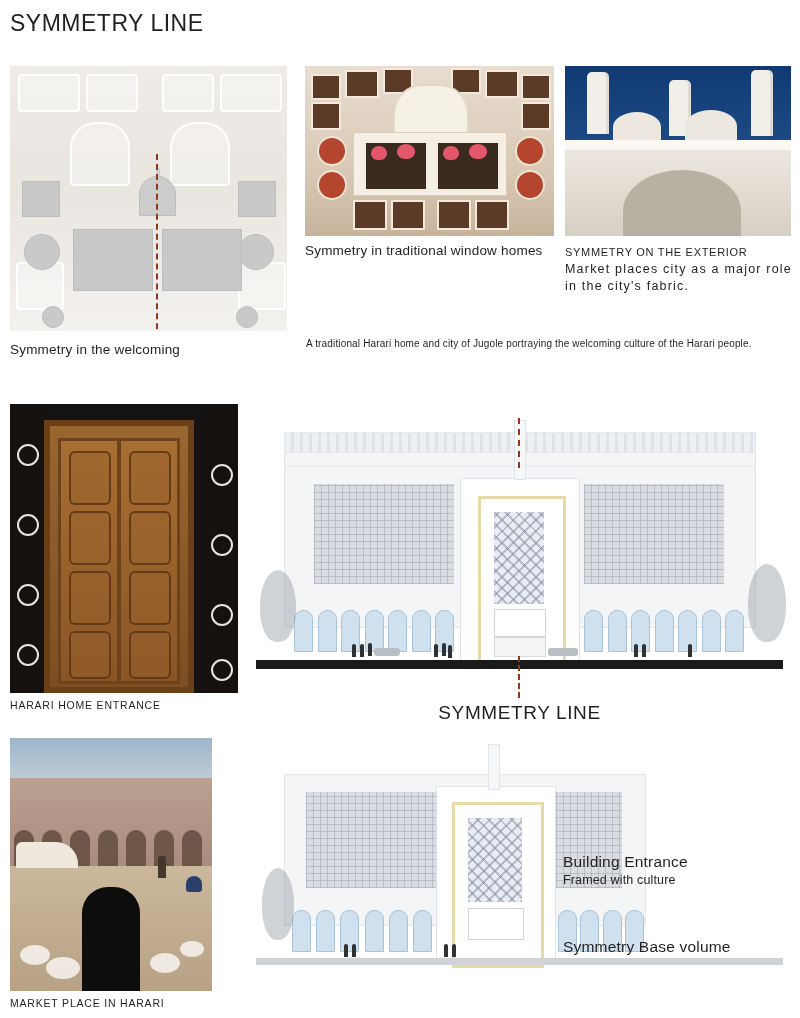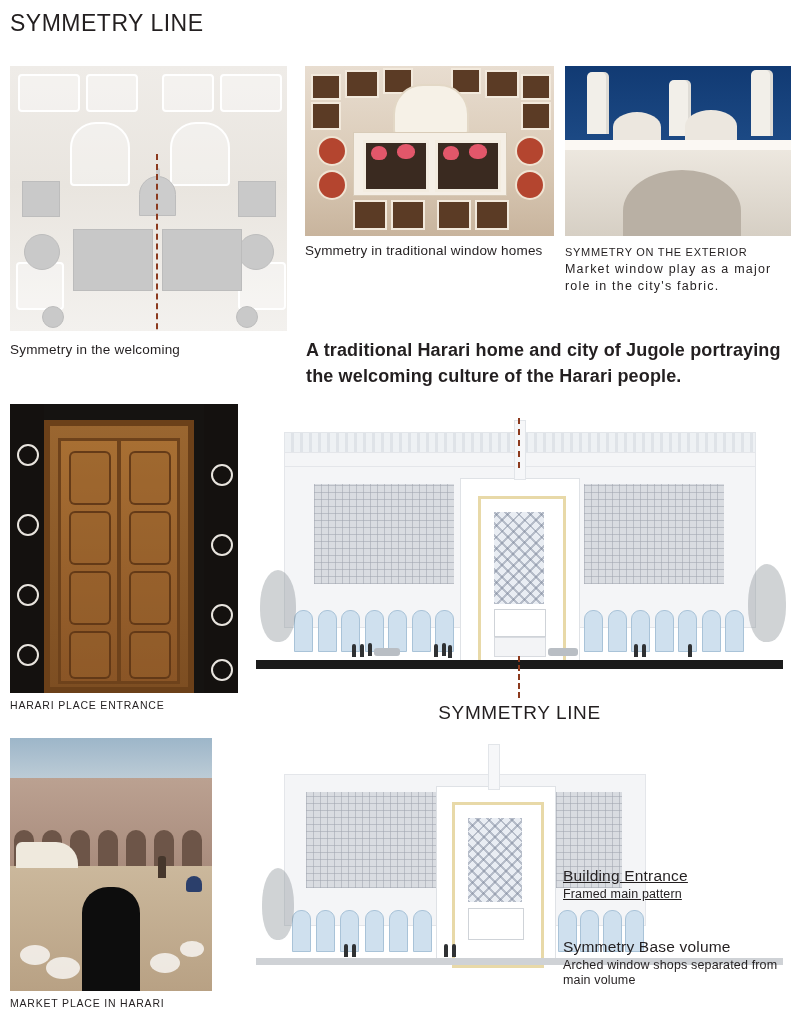--- a/index.html
+++ b/index.html
@@ -193,24 +193,23 @@
     letter-spacing: 1.2px;
     line-height: 1.35;
   }
 
   
   #intro-paragraph {
     position: absolute;
     left: 306px;
     top: 337px;
     width: 485px;
-    font-size: 18px;
+    font-size: 10px;
     line-height: 1.45;
     letter-spacing: 0.15px;
-    font-weight: bold;
   }
 
   
   
   #photo-door {
     position: absolute;
     left: 10px;
     top: 404px;
     width: 228px;
     height: 289px;
@@ -503,21 +502,21 @@
   <div class="ex-finial" style="left:22px; top:6px;  height:62px;"></div>
   <div class="ex-finial" style="left:104px;top:14px; height:56px;"></div>
   <div class="ex-finial" style="left:186px;top:4px;  height:66px;"></div>
   <div class="ex-dome" style="left:48px; top:46px; width:48px; height:30px;"></div>
   <div class="ex-dome" style="left:120px;top:44px; width:52px; height:32px;"></div>
   <div class="ex-arch" style="left:58px; top:104px; width:118px; height:66px;"></div>
   <div style="position:absolute;left:0;right:0;top:74px;height:10px;background:#fbf8f3;"></div>
 </div>
 <div id="caption-exterior">
   <div class="title">SYMMETRY ON THE EXTERIOR</div>
-  <div class="body">Market window play as a major role in the city's fabric.</div>
+  <div class="body">Market places city as a major role in the city's fabric.</div>
 </div>
 
 <div id="intro-paragraph">A traditional Harari home and  city of Jugole  portraying the welcoming culture of the Harari people.</div>
 
 <div id="photo-door">
   <div class="door-bg"></div>
   <div class="door-side" style="left:0;">
     <div class="swirl" style="left:7px; top:40px;"></div>
     <div class="swirl" style="left:7px; top:110px;"></div>
     <div class="swirl" style="left:7px; top:180px;"></div>
@@ -537,21 +536,21 @@
       <div class="door-carve" style="left:8px;  top:190px; width:38px; height:44px;"></div>
     </div>
     <div class="door-leaf" style="right:8px;">
       <div class="door-carve" style="left:8px;  top:10px;  width:38px; height:50px;"></div>
       <div class="door-carve" style="left:8px;  top:70px;  width:38px; height:50px;"></div>
       <div class="door-carve" style="left:8px;  top:130px; width:38px; height:50px;"></div>
       <div class="door-carve" style="left:8px;  top:190px; width:38px; height:44px;"></div>
     </div>
   </div>
 </div>
-<div id="caption-door" class="caption-tiny">HARARI PLACE ENTRANCE</div>
+<div id="caption-door" class="caption-tiny">HARARI HOME ENTRANCE</div>
 
 <div id="elevation-main">
 
   <div class="elev-roof-fins" style="left:36px; top:28px; width:470px; height:20px;"></div>
 
   <div class="elev-mass" style="left:36px; top:48px; width:470px; height:14px;"></div>
 
   <div class="elev-mass" style="left:36px; top:62px; width:470px; height:160px;"></div>
 
   <div class="elev-screen" style="left:66px; top:80px; width:140px; height:100px;"></div>
@@ -654,21 +653,20 @@
     <div class="elev-arch"></div>
     <div class="elev-arch"></div>
   </div>
   <div class="elev-tree" style="left:14px; top:130px; width:32px; height:72px;"></div>
   <div class="elev-person" style="left:96px; top:206px;"></div>
   <div class="elev-person" style="left:104px; top:206px;"></div>
   <div class="elev-person" style="left:196px; top:206px;"></div>
   <div class="elev-person" style="left:204px; top:206px;"></div>
   <div class="elev-ground" style="top:220px; left:8px; right:8px; height:7px; background:#cfd2d6;"></div>
 
-  <div class="annot" style="left:315px; top:129px;text-decoration:underline;">
+  <div class="annot" style="left:315px; top:115px;">
     <div class="head">Building Entrance</div>
-    <div class="sub">Framed main pattern</div>
+    <div class="sub">Framed with culture</div>
   </div>
   <div class="annot" style="left:315px; top:200px;">
     <div class="head">Symmetry Base volume</div>
-    <div class="sub">Arched window shops separated from main volume</div>
   </div>
 </div>
 
 </body></html>

